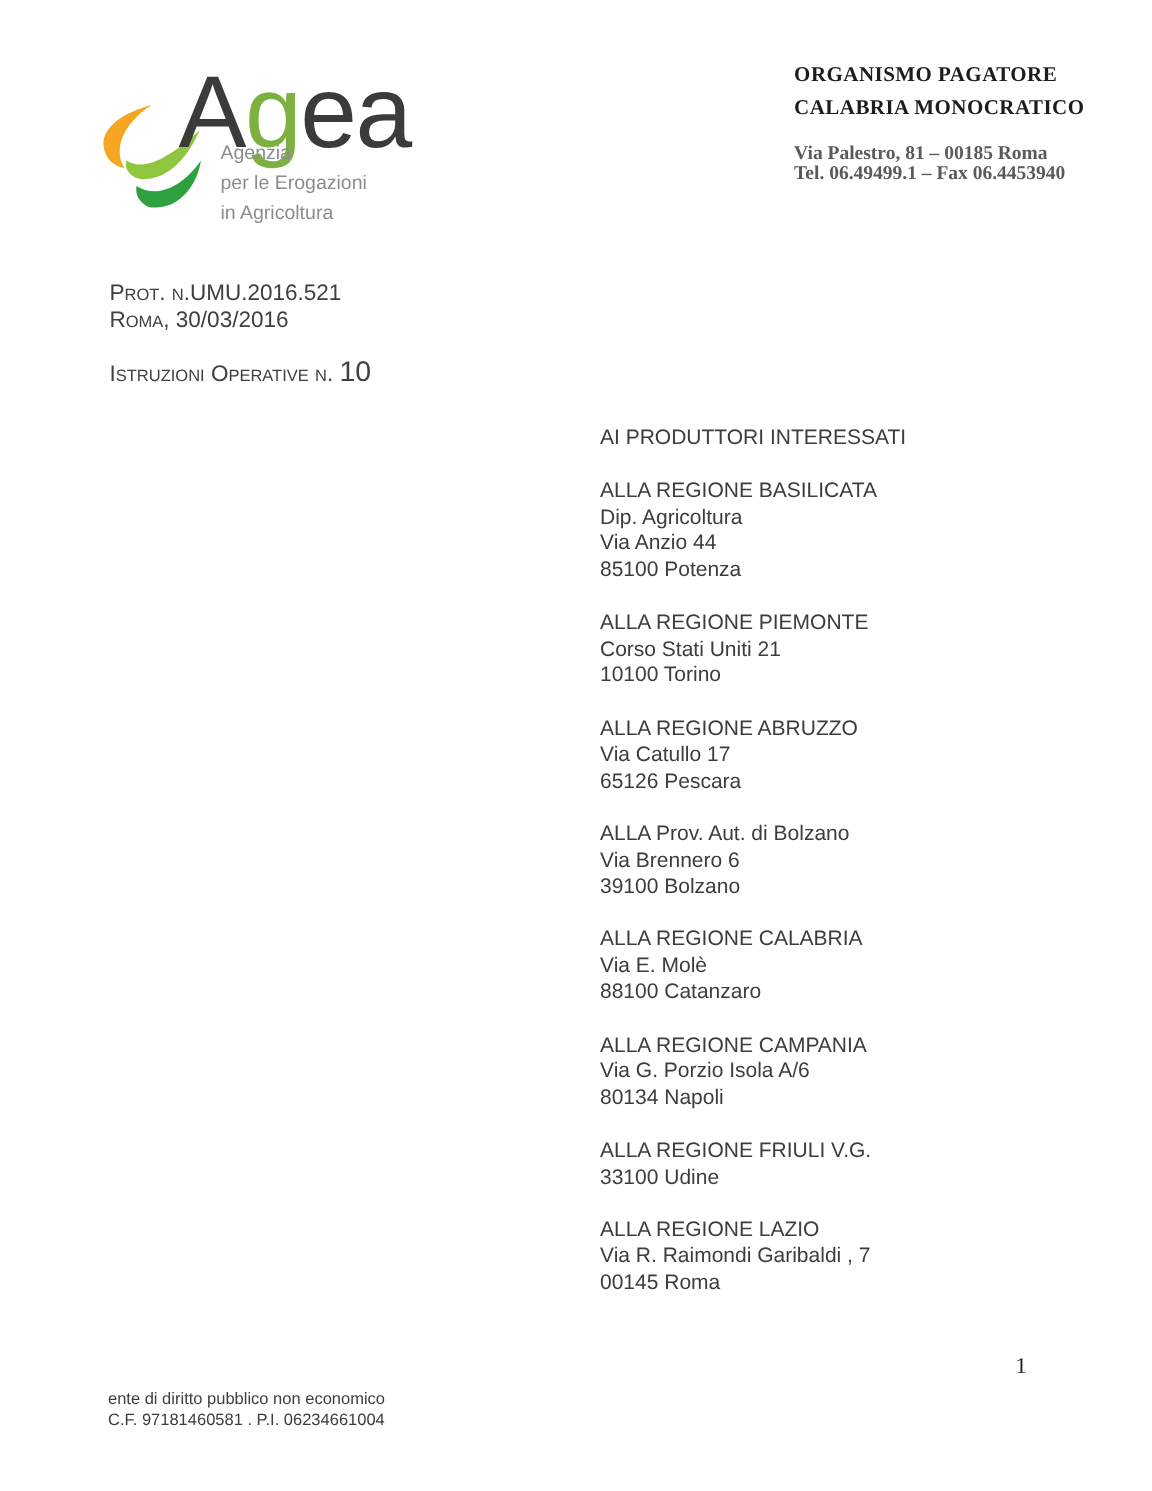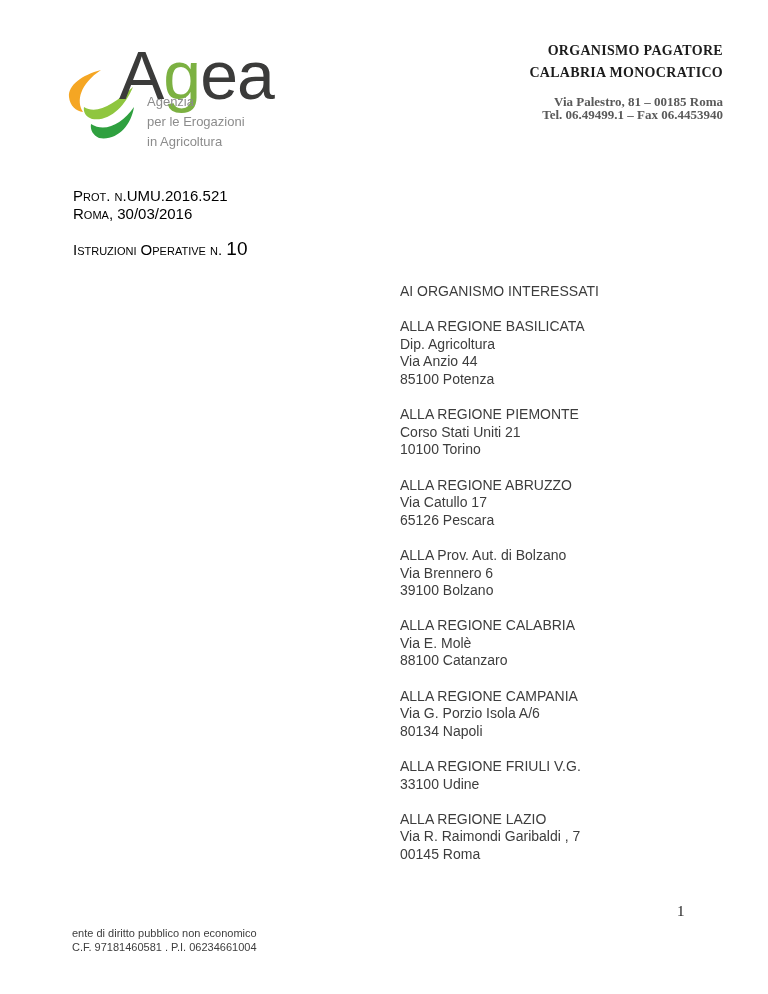--- a/index.html
+++ b/index.html
@@ -21,37 +21,37 @@
   }
   .brand .b-green{color:#7cb142;}
   .tagline{
     position:absolute;left:147px;top:92px;
     font-size:13px;line-height:20px;color:#8c8c8c;
   }
 
   
   .hdr-right{
     position:absolute;right:45px;top:40px;
-    text-align:right;
+    text-align:left;
     font-family:"Liberation Serif", serif;
   }
   .hdr-right .org{
     font-size:14px;font-weight:bold;line-height:22px;
     letter-spacing:.3px;color:#1c1c1c;
   }
   .hdr-right .addr{
     font-size:13px;font-weight:bold;line-height:13px;
     color:#5a5a5a;
   }
   .hdr-right .addr.first{margin-top:11px;}
 
   
   .protocol{
     position:absolute;left:73px;top:187px;
-    font-size:15px;line-height:18px;color:#000000;
+    font-size:15px;line-height:18px;color:#404040;
   }
   .protocol .sc{font-variant:small-caps;}
   .protocol .instr{margin-top:17px;}
   .instr-num{font-variant:normal;font-size:19px;margin-top:28px;}
 
   
   .recipients{
     position:absolute;left:400px;top:283px;
     font-size:14px;line-height:17.6px;color:#3d3d3d;
   }
@@ -95,21 +95,21 @@
   </div>
 
   <div class="protocol">
     <div class="sc">Prot. n.UMU.2016.521</div>
     <div class="sc">Roma, 30/03/2016</div>
     <div class="sc instr"><span>Istruzioni Operative n. </span><span class="instr-num">10</span></div>
   </div>
 
   <div class="recipients">
       <div class="recipient-block">
-        <div class="recipient-line">AI ORGANISMO INTERESSATI</div>
+        <div class="recipient-line">AI PRODUTTORI INTERESSATI</div>
       </div>
       <div class="recipient-block">
         <div class="recipient-line">ALLA REGIONE BASILICATA</div>
         <div class="recipient-line">Dip. Agricoltura</div>
         <div class="recipient-line">Via Anzio 44</div>
         <div class="recipient-line">85100 Potenza</div>
       </div>
       <div class="recipient-block">
         <div class="recipient-line">ALLA REGIONE PIEMONTE</div>
         <div class="recipient-line">Corso Stati Uniti 21</div>

